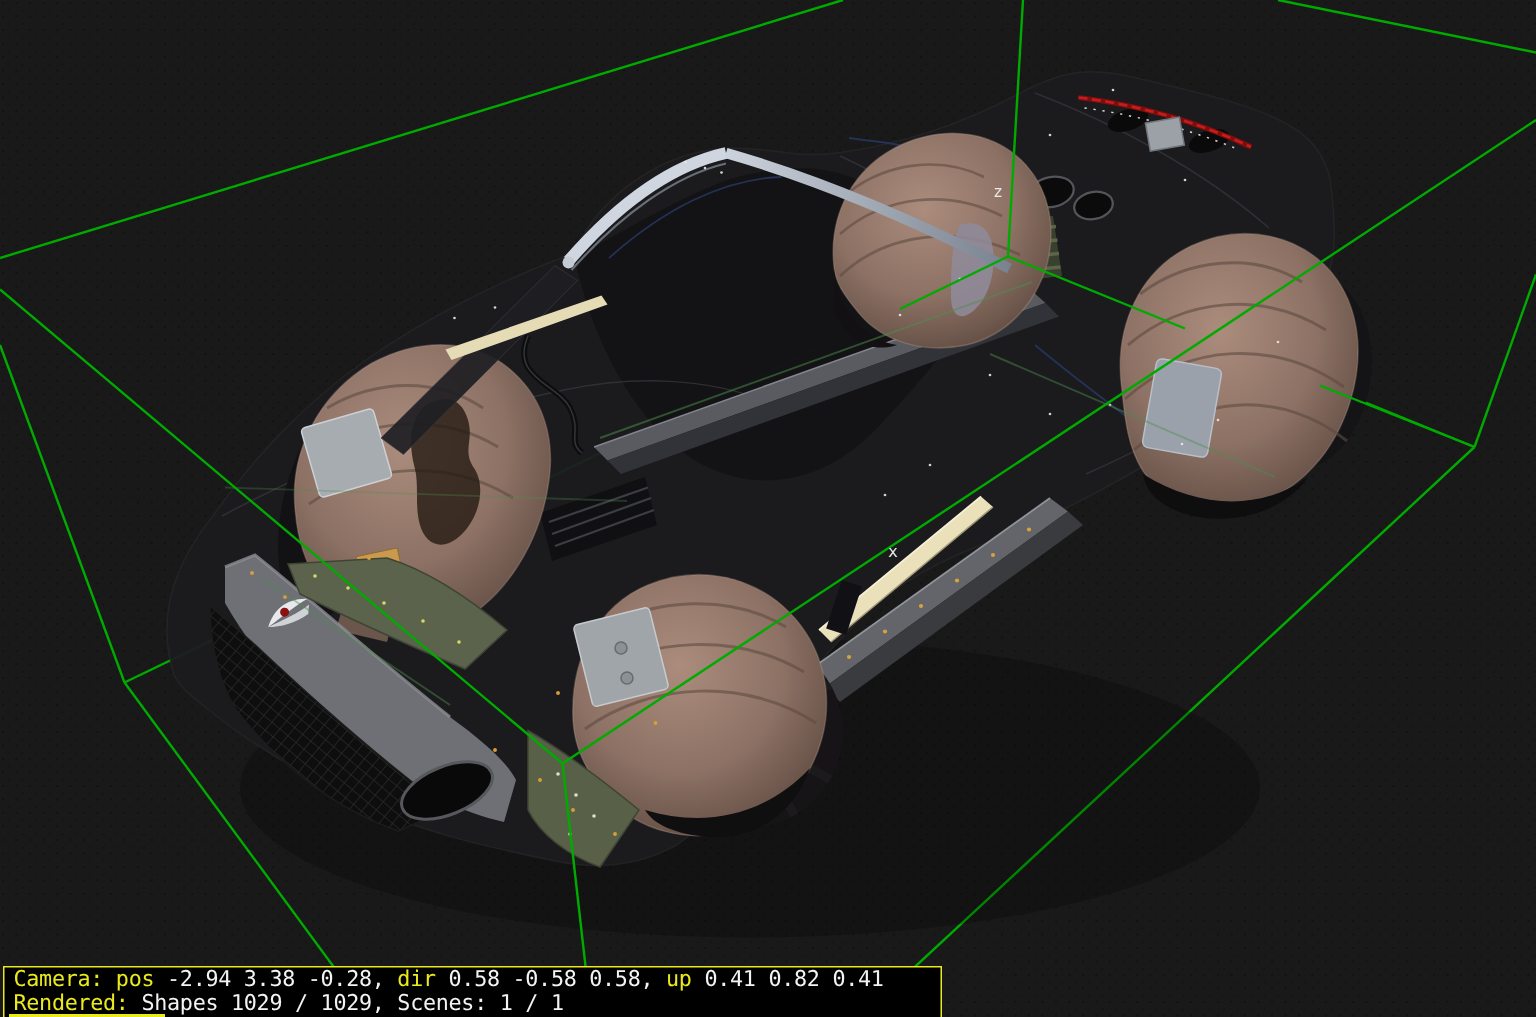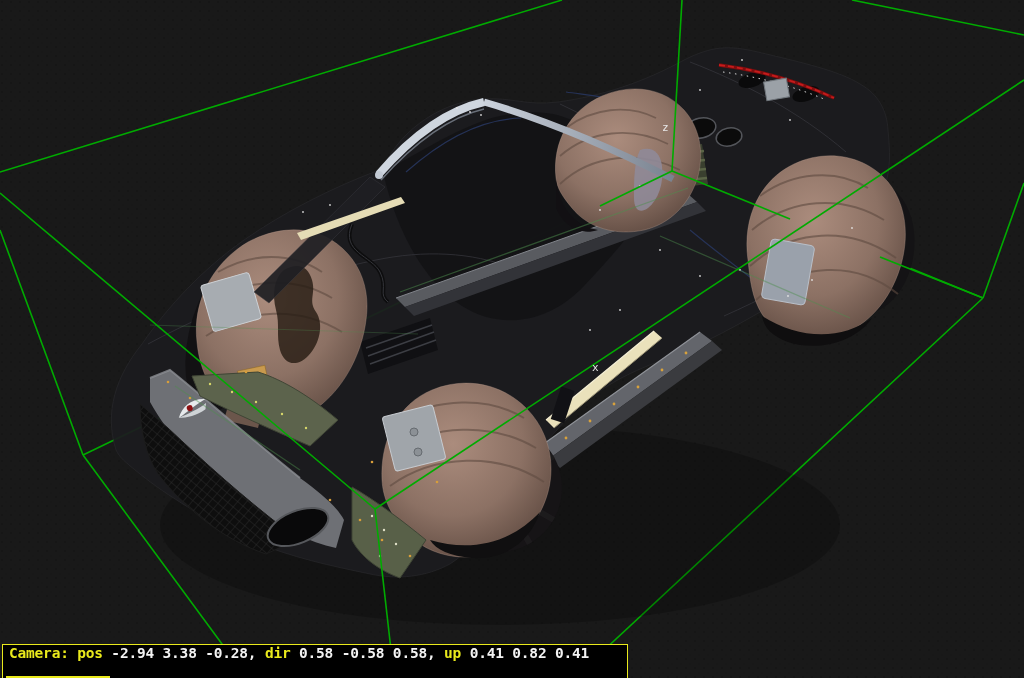--- a/index.html
+++ b/index.html
@@ -2,21 +2,21 @@
 <html><head>
 <meta charset="utf-8">
 <style>
   html,body{margin:0;padding:0;background:#000;}
   .stage{position:relative;width:1024px;height:678px;overflow:hidden;background:#191919;
          font-family:"DejaVu Sans Mono","Liberation Mono",monospace;}
   .scene{position:absolute;left:0;top:0;display:block;}
   .statusbar{position:absolute;left:2px;top:644px;width:626px;height:44px;
              background:#000;border:1.5px solid #e9e91c;box-sizing:border-box;
              padding:1px 0 0 6px;z-index:5;}
-  .statusrow{white-space:pre;font-size:14.5px;line-height:15.5px;font-weight:bold;
+  .statusrow{white-space:pre;font-size:14.5px;line-height:15.5px;font-weight:normal;
              letter-spacing:-0.2px;}
   .statusrow .y{color:#e9e91c;}
   .statusrow .w{color:#f3f3f3;}
   .rendered-underline{position:absolute;left:3px;top:31px;width:104px;height:2px;
              background:#e9e91c;}
   .axis{font-family:"DejaVu Sans Mono","Liberation Mono",monospace;}
 </style>
 </head>
 <body>
 
@@ -314,16 +314,17 @@
       <line x1="672" y1="171" x2="790" y2="219"></line>
       <line x1="880" y1="257" x2="983" y2="298"></line>
     </g>
 
     <text class="axis" x="662" y="131" font-size="11" fill="#e9e9e9">z</text>
     <text class="axis" x="592" y="371" font-size="11" fill="#e9e9e9">x</text>
   </svg>
 
   <div class="statusbar">
     <div class="statusrow"><span class="y">Camera: pos</span><span class="w"> -2.94 3.38 -0.28, </span><span class="y">dir</span><span class="w"> 0.58 -0.58 0.58, </span><span class="y">up</span><span class="w"> 0.41 0.82 0.41</span></div>
+    <div class="statusrow"><span class="y">Rendered:</span><span class="w"> Shapes 1029 / 1029, Scenes: 1 / 1</span></div>
     <div class="rendered-underline"></div>
   </div>
 
 </div>
 
 </body></html>

